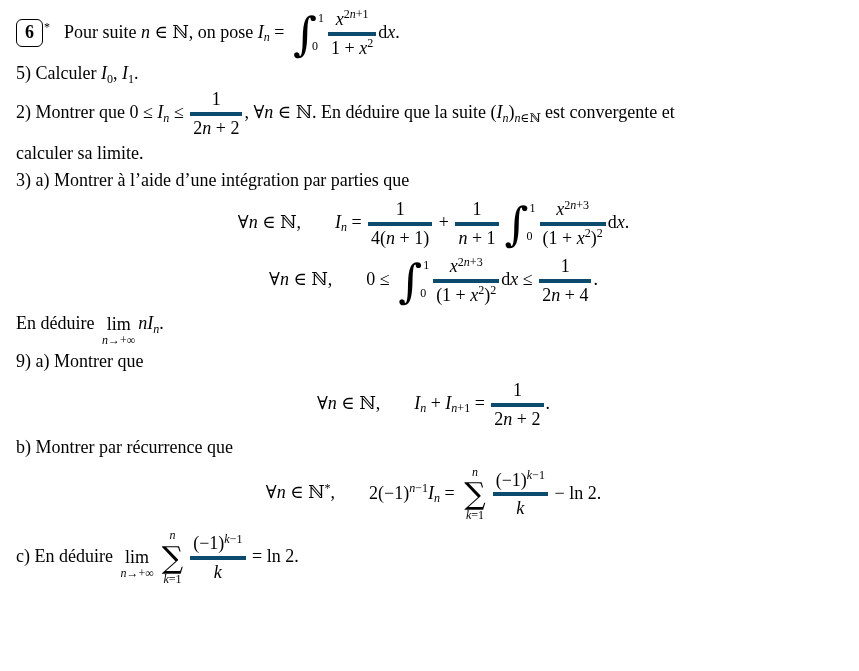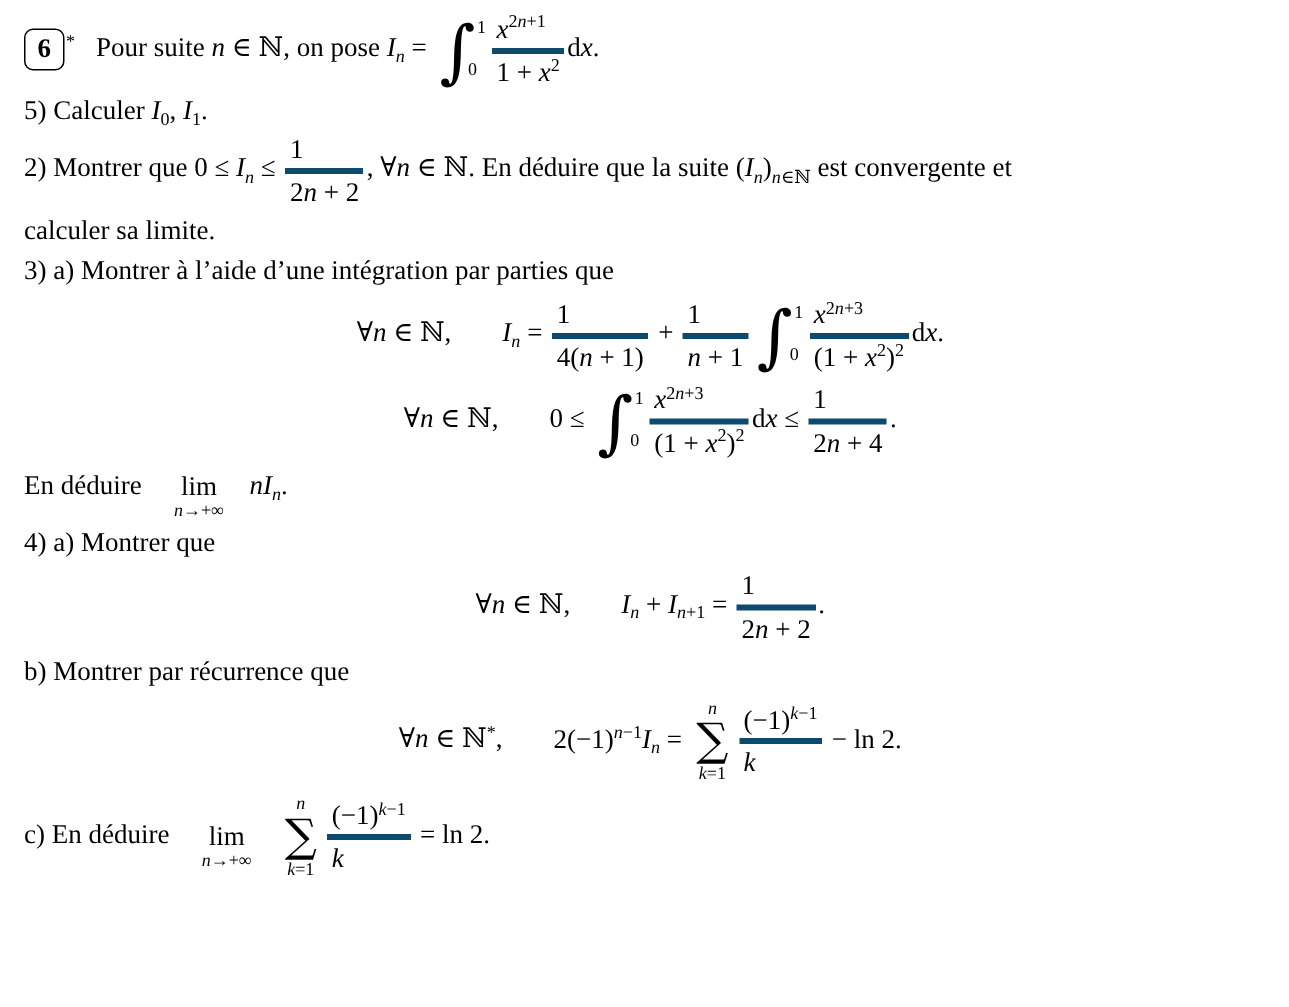--- a/index.html
+++ b/index.html
@@ -8,31 +8,31 @@
     background:#ffffff;color:#000000;
     font-family:"Liberation Serif","DejaVu Serif","DejaVu Sans",serif;
     font-size:18px;line-height:1.3;
   }
   .page{padding:8px 8px 0 16px}
   .tline{white-space:nowrap;margin:0 0 3px 0}
   .disp{text-align:center;white-space:nowrap;margin:6px 0}
   .it{font-style:italic}
   .sp{font-size:.67em;position:relative;top:-.55em}
   .sb{font-size:.67em;position:relative;top:.3em}
-  .frac{display:inline-block;vertical-align:middle;text-align:left;margin:0 2px;line-height:1.25}
+  .frac{display:inline-block;vertical-align:middle;text-align:center;margin:0 2px;line-height:1.25}
   .frac .num{display:block;padding:0 3px 1px}
   .frac .den{display:block;border-top:4px solid #0c4a6e;padding:1px 3px 0}
   .dint{display:inline-flex;vertical-align:middle;margin:0 2px 0 4px}
   .int-sym{font-size:46px;line-height:1;font-family:"DejaVu Serif","DejaVu Sans",serif}
   .int-b{display:flex;flex-direction:column;justify-content:space-between;font-size:12px}
   .int-hi{margin-left:1px}
   .int-lo{margin-left:-5px;margin-bottom:2px}
   .bigsum{display:inline-flex;flex-direction:column;align-items:center;vertical-align:middle;margin:0 5px;font-size:12px;line-height:1.15}
   .sum-sym{font-size:30px;line-height:1;font-family:"DejaVu Serif","DejaVu Sans",serif}
-  .limop{display:inline-block;text-align:center;vertical-align:-15px;line-height:1.05;margin:0 17px}
+  .limop{display:inline-block;text-align:center;vertical-align:-15px;line-height:1.05;margin:0 3px}
   .limop .lim-sub{display:block;font-size:12px}
   .boxnum{display:inline-block;border:1.7px solid #000;border-radius:6px;padding:1px 8px 2px;font-weight:bold;margin-right:1px}
   .introgap{display:inline-block;width:14px}
   .qd{display:inline-block;width:34px}
 </style>
 </head>
 <body>
 
 <div class="page">
 
@@ -63,21 +63,21 @@
   <div class="disp"><span><span>∀</span><span class="it">n</span><span> ∈ ℕ,</span></span><span class="qd"></span><span>0 ≤ </span><span class="dint">
         <span class="int-sym">∫</span>
         <span class="int-b">
           <span class="int-hi">1</span>
           <span class="int-lo">0</span>
         </span>
       </span><span class="frac"><span class="num"><span class="it">x</span><span class="sp"><span>2</span><span class="it">n</span><span>+3</span></span></span><span class="den"><span>(1 + </span><span class="it">x</span><span class="sp">2</span><span>)</span><span class="sp">2</span></span></span><span>d</span><span class="it">x</span><span> ≤ </span><span class="frac"><span class="num">1</span><span class="den"><span>2</span><span class="it">n</span><span> + 4</span></span></span><span>.</span></div>
 
   <div class="tline"><span>En déduire </span><span class="limop"><span>lim</span><span class="lim-sub"><span class="it">n</span><span>→+∞</span></span></span><span class="it">n</span><span class="it">I</span><span class="sb it">n</span><span>.</span></div>
 
-  <div class="tline"><span>4) a) Montrer que</span></div>
+  <div class="tline"><span>9) a) Montrer que</span></div>
 
   <div class="disp"><span><span>∀</span><span class="it">n</span><span> ∈ ℕ,</span></span><span class="qd"></span><span class="it">I</span><span class="sb it">n</span><span> + </span><span class="it">I</span><span class="sb"><span class="it">n</span><span>+1</span></span><span> = </span><span class="frac"><span class="num">1</span><span class="den"><span>2</span><span class="it">n</span><span> + 2</span></span></span><span>.</span></div>
 
   <div class="tline"><span>b) Montrer par récurrence que</span></div>
 
   <div class="disp"><span><span>∀</span><span class="it">n</span><span> ∈ ℕ</span><span class="sp">*</span><span>,</span></span><span class="qd"></span><span>2(−1)</span><span class="sp"><span class="it">n</span><span>−1</span></span><span class="it">I</span><span class="sb it">n</span><span> = </span><span class="bigsum">
         <span class="it">n</span>
         <span class="sum-sym">∑</span>
         <span><span class="it">k</span><span>=1</span></span>
       </span><span class="frac"><span class="num"><span>(−1)</span><span class="sp"><span class="it">k</span><span>−1</span></span></span><span class="den it">k</span></span><span> − ln 2.</span></div>

